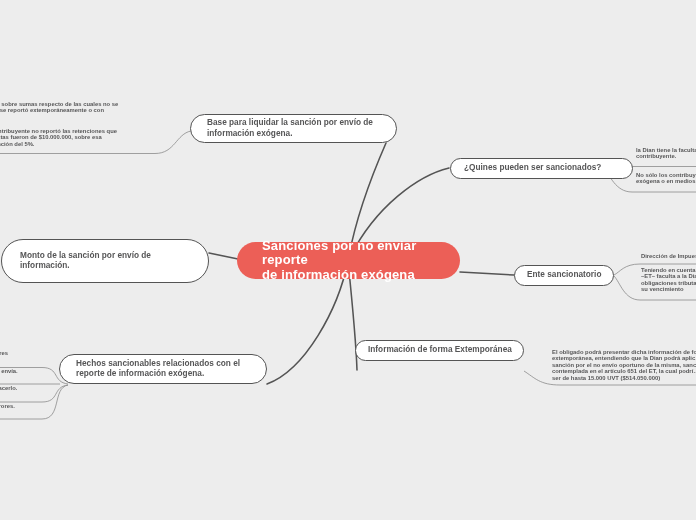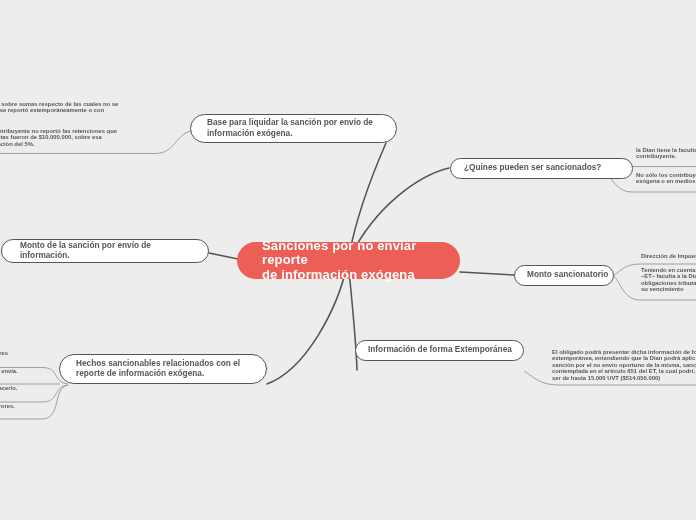--- a/index.html
+++ b/index.html
@@ -47,26 +47,26 @@
     </g>
   </svg>
 
   <div class="node" style="left:190px;top:114px;width:207px;height:29px;padding-left:16px;">
     <span class="lbl">Base para liquidar la sanción por envío de
 información exógena.</span>
   </div>
   <div class="node" style="left:450px;top:158px;width:183px;height:21px;padding-left:13px;">
     <span class="lbl">¿Quines pueden ser sancionados?</span>
   </div>
-  <div class="node" style="left:1px;top:239px;width:208px;height:24px;padding-left:18px;">
+  <div class="node" style="left:1px;top:239px;width:208px;height:44px;padding-left:18px;">
     <span class="lbl">Monto de la sanción por envío de
 información.</span>
   </div>
   <div class="node" style="left:514px;top:265px;width:100px;height:21px;padding-left:12px;">
-    <span class="lbl">Monto sancionatorio</span>
+    <span class="lbl">Ente sancionatorio</span>
   </div>
   <div class="node" style="left:355px;top:340px;width:169px;height:21px;padding-left:12px;">
     <span class="lbl">Información de forma Extemporánea</span>
   </div>
   <div class="node" style="left:59px;top:354px;width:208px;height:30px;padding-left:16px;">
     <span class="lbl">Hechos sancionables relacionados con el
 reporte de información exógena.</span>
   </div>
 
   <div class="node root" style="left:237px;top:242px;width:223px;height:37px;padding-left:25px;">

